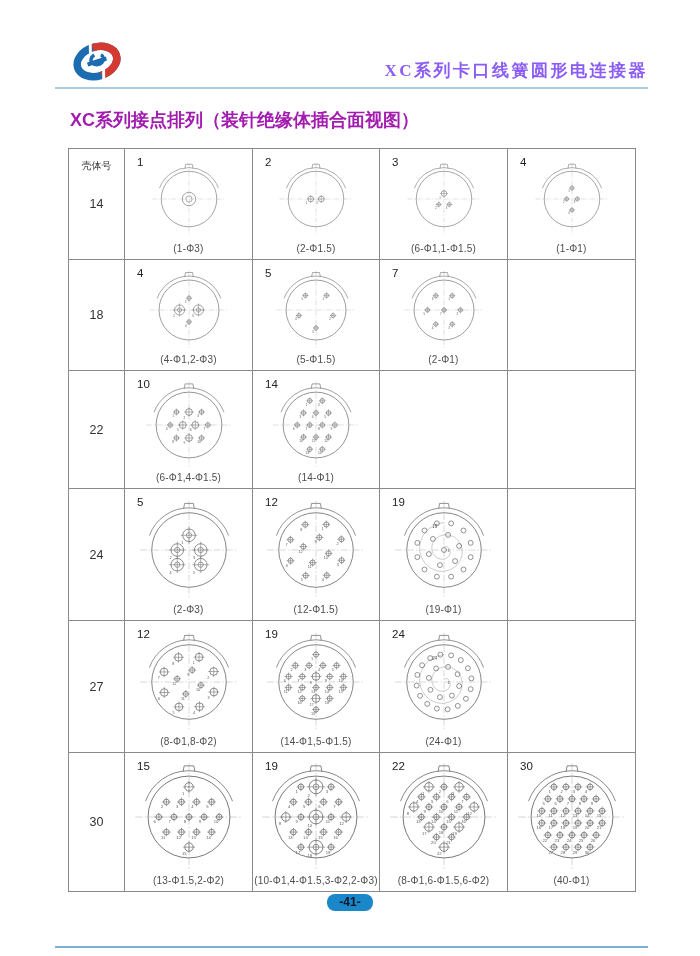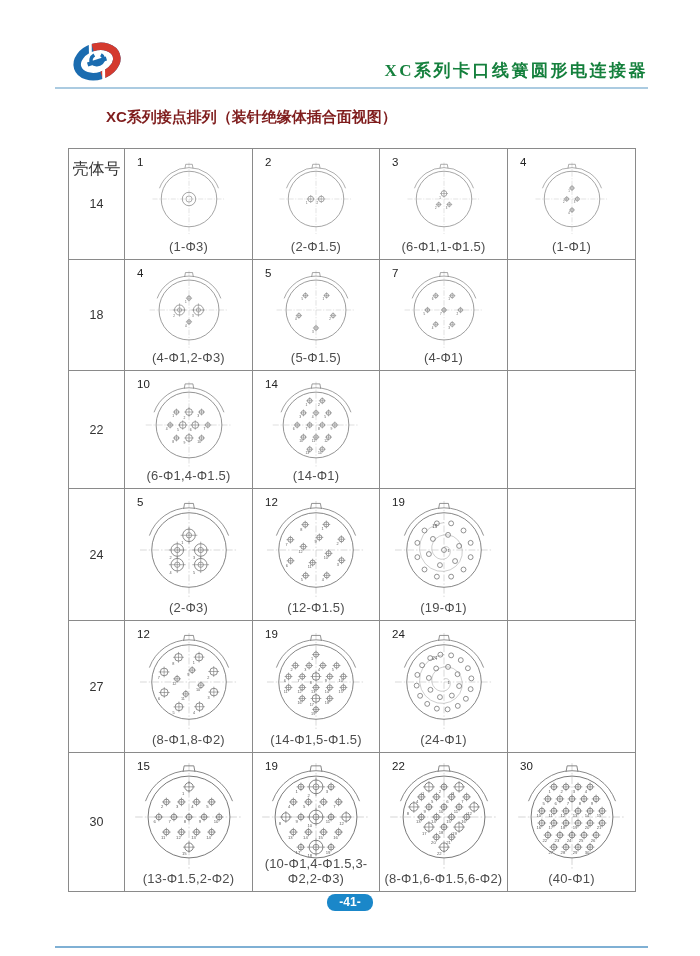--- a/index.html
+++ b/index.html
@@ -6,47 +6,47 @@
   .page{position:relative;width:700px;height:956px;background:#fff;overflow:hidden;
         font-family:"Liberation Sans","DejaVu Sans",sans-serif;color:#333;}
   
   .header{position:absolute;top:30px;left:68px;right:52px;height:56px;
           display:flex;justify-content:space-between;align-items:flex-end;}
   .logo{display:flex;align-items:center;gap:8px;}
   .logo-text{display:flex;flex-direction:column;line-height:1;}
   .logo-cn{font-size:22px;font-weight:bold;color:#1b6cb0;letter-spacing:4px;}
   .logo-en{font-size:10.5px;font-weight:bold;color:#1b6cb0;margin-top:4px;letter-spacing:0.6px;}
   .doc-title{font-family:"Liberation Serif","DejaVu Serif",serif;font-size:17px;font-weight:bold;
-             color:#15803d;letter-spacing:2.5px;padding-bottom:4px;margin-top:48px;}
+             color:#8b5cf6;letter-spacing:2.5px;padding-bottom:4px;margin-top:48px;}
   .header-rule{position:absolute;top:87px;left:55px;right:52px;height:2px;background:#abcbe1;}
   
-  .section-title{position:absolute;top:108px;left:70px;font-size:15px;font-weight:bold;color:#7f1d1d;margin-left:36px;}
+  .section-title{position:absolute;top:108px;left:70px;font-size:18px;font-weight:bold;color:#a21caf;}
   
   .tbl-wrap{position:absolute;top:148px;left:68px;}
   table{border-collapse:collapse;table-layout:fixed;}
   td{border:1px solid #8a8a8a;padding:0;vertical-align:top;background:#fff;}
   tr:nth-child(1) td{height:110px;}
   tr:nth-child(2) td{height:110px;}
   tr:nth-child(3) td{height:117px;}
   tr:nth-child(4) td{height:131px;}
   tr:nth-child(5) td{height:131px;}
   tr:nth-child(6) td{height:138px;}
   .shell-cell{position:relative;text-align:center;}
-  .shell-header{position:absolute;top:10px;left:0;right:0;font-size:16px;color:#333;}
+  .shell-header{position:absolute;top:10px;left:0;right:0;font-size:10px;color:#333;}
   .shell-num{position:absolute;top:50%;left:0;right:0;transform:translateY(-50%);font-size:12.5px;color:#333;}
   .conn-cell{position:relative;}
   .pin-count{position:absolute;top:7px;left:12px;font-size:11.5px;color:#222;z-index:2;}
   .diagram-wrap{display:flex;justify-content:center;align-items:center;width:100%;height:100%;
                 box-sizing:border-box;padding-bottom:10px;}
   .cell-caption{position:absolute;bottom:5px;left:0;right:0;text-align:center;
-                font-size:13px;color:#4d4d4d;letter-spacing:0.2px;}
+                font-size:10px;color:#4d4d4d;letter-spacing:0.2px;}
   
   .page-badge{position:absolute;top:894px;left:50%;transform:translateX(-50%);
               width:46px;height:17px;line-height:17px;border-radius:8px;background:#1a87c9;
-              color:#ffffff;font-size:12px;font-weight:bold;text-align:center;}
+              color:#0f172a;font-size:12px;font-weight:bold;text-align:center;}
   .bottom-rule{position:absolute;top:946px;left:55px;right:52px;height:2px;background:#7fb0d4;}
 </style>
 </head>
 <body>
 
 <div class="page">
 
   <div class="header">
     <div class="logo">
       <svg viewBox="0 0 100 84" width="58" height="49">
@@ -272,21 +272,21 @@
                   <line x1="0" y1="-4" x2="0" y2="4" stroke="#757575" stroke-width="0.6"></line>
                   <text x="5.450000000000003" y="-12.099930939094769" font-size="3.9" fill="#5c5c5c">1</text>
                   <text x="15.900000000000002" y="6" font-size="3.9" fill="#5c5c5c">2</text>
                   <text x="5.450000000000003" y="24.09993093909477" font-size="3.9" fill="#5c5c5c">3</text>
                   <text x="-15.449999999999996" y="24.099930939094772" font-size="3.9" fill="#5c5c5c">4</text>
                   <text x="-25.900000000000002" y="6.000000000000003" font-size="3.9" fill="#5c5c5c">5</text>
                   <text x="-15.45000000000001" y="-12.099930939094765" font-size="3.9" fill="#5c5c5c">6</text>
                   <text x="-5" y="6" font-size="3.9" fill="#5c5c5c">7</text>
                 </svg>
               </div>
-              <div class="cell-caption">(4-Φ1)</div>
+              <div class="cell-caption">(2-Φ1)</div>
             </td>
             <td class="conn-cell"></td>
           </tr>
           <tr>
             <td class="shell-cell">
               <div class="shell-num">22</div>
             </td>
             <td class="conn-cell">
               <div class="pin-count">10</div>
               <div class="diagram-wrap">

